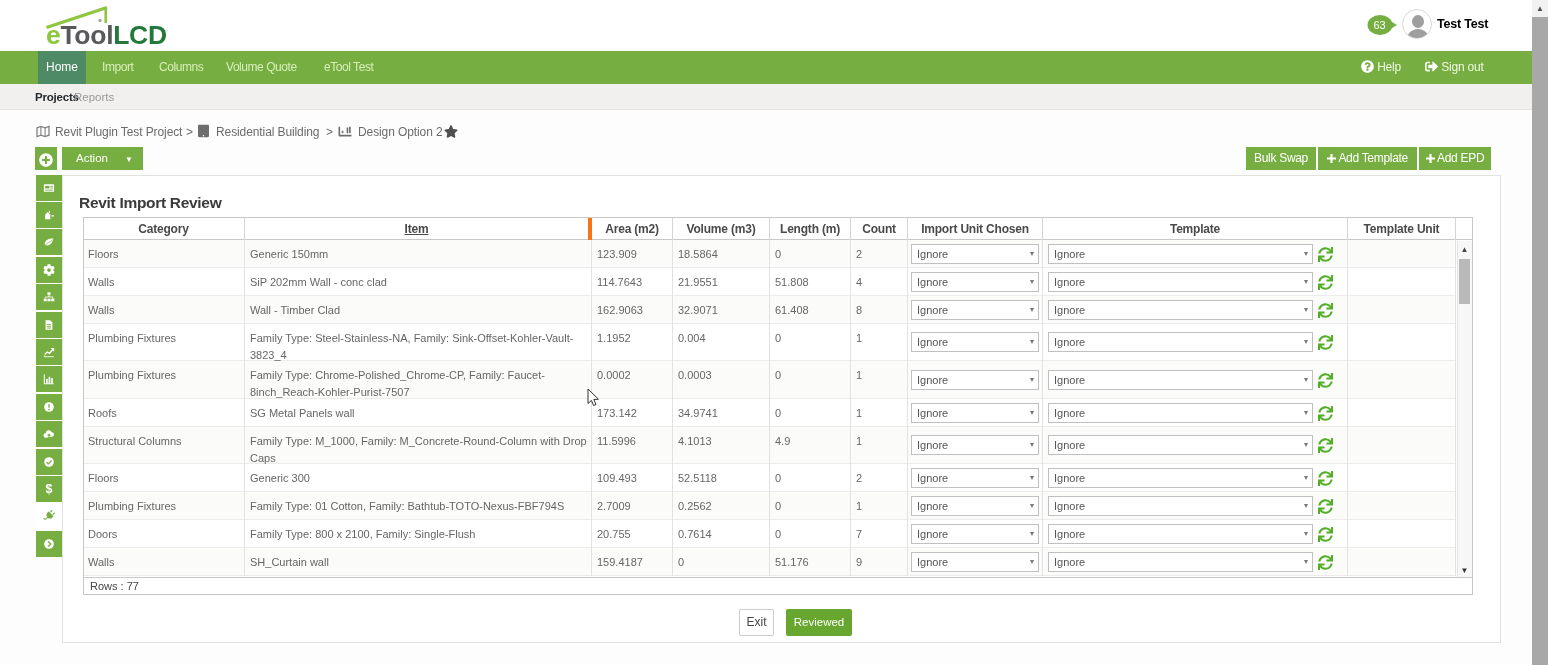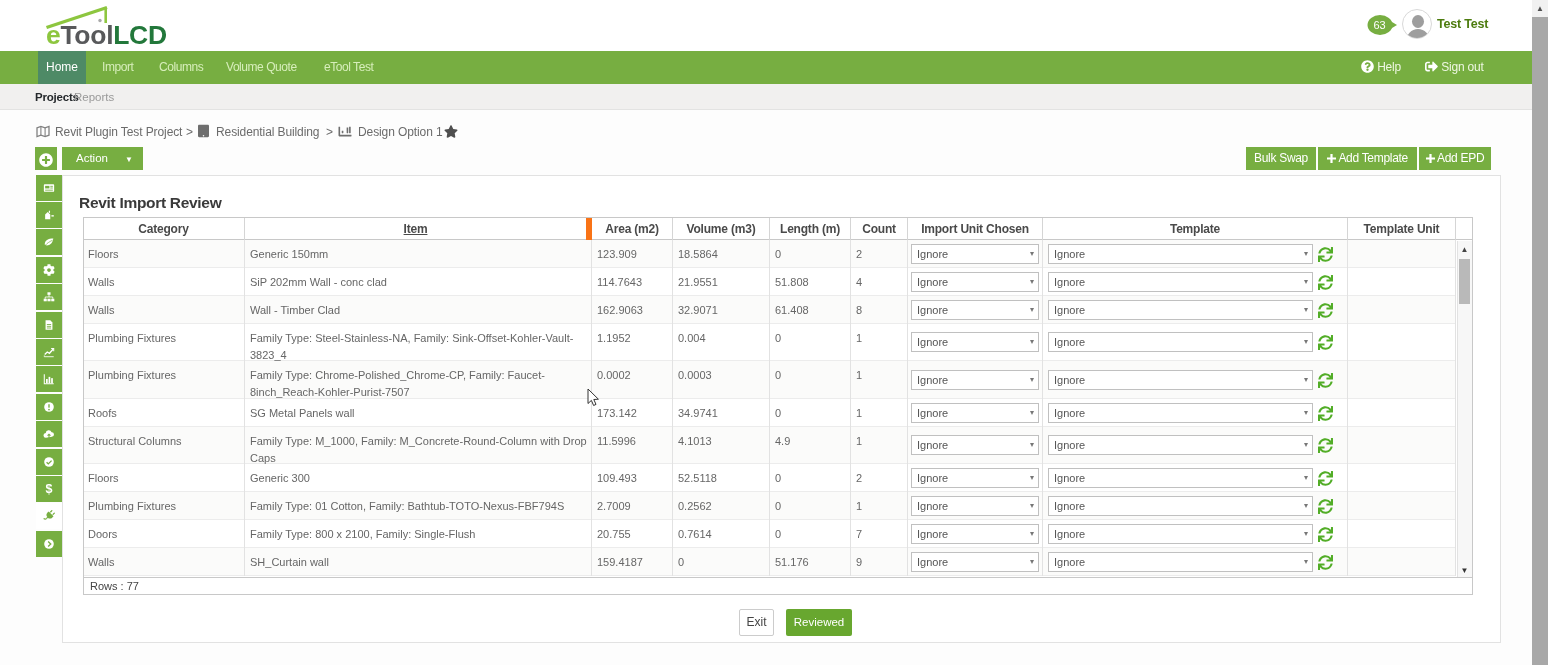--- a/index.html
+++ b/index.html
@@ -24,21 +24,21 @@
 
 <svg class="abs" style="left:1367px;top:14px;" width="31" height="22" viewBox="0 0 31 22">
   <ellipse cx="13" cy="11" rx="12.5" ry="10" fill="#77ae41"></ellipse>
   <path d="M20 5 L30 11 L20 17 Z" fill="#77ae41"></path>
   <text x="12.5" y="15" font-size="11" text-anchor="middle" fill="#ffffff">63</text>
 </svg>
 <div class="abs" style="left:1402px;top:9px;width:30px;height:30px;border-radius:50%;background:#fff;border:1px solid #d9d9d9;overflow:hidden;">
   <div class="abs" style="left:9px;top:5px;width:12px;height:13px;border-radius:50%;background:#9e9e9e;"></div>
   <div class="abs" style="left:3px;top:19px;width:24px;height:14px;border-radius:50% 50% 0 0 / 90% 90% 0 0;background:#9e9e9e;"></div>
 </div>
-<div class="abs" style="left:1437px;top:17px;color:#4d7c0f;font-size:12.5px;font-weight:bold;letter-spacing:-0.2px;">Test Test</div>
+<div class="abs" style="left:1437px;top:17px;color:#000000;font-size:12.5px;font-weight:bold;letter-spacing:-0.2px;">Test Test</div>
 
 <div class="abs green" style="left:0;top:51px;width:1532px;height:33px;"></div>
 <div class="abs" style="left:38px;top:51px;width:48px;height:33px;background:#4e8a66;color:#fff;font-size:12px;text-align:center;line-height:33px;">Home</div>
 <div class="nav" style="left:102px;">Import</div>
 <div class="nav" style="left:159px;">Columns</div>
 <div class="nav" style="left:226px;">Volume Quote</div>
 <div class="nav" style="left:324px;">eTool Test</div>
 <div class="nav" style="left:1361px;color:#eef7e2;letter-spacing:-0.2px;"><svg width="13" height="13" viewBox="0 0 512 512" style="vertical-align:-2px;">
       <path fill="#ffffff" d="M504 256c0 136.997-111.043 248-248 248S8 392.997 8 256C8 119.083 119.043 8 256 8s248 111.083 248 248zM262.655 90c-54.497 0-89.255 22.957-116.549 63.758-3.536 5.286-2.353 12.415 2.715 16.258l34.699 26.31c5.205 3.947 12.621 3.008 16.665-2.122 17.864-22.658 30.113-35.797 57.303-35.797 20.429 0 45.698 13.148 45.698 32.958 0 14.976-12.363 22.667-32.534 33.976C247.128 238.528 216 254.941 216 296v4c0 6.627 5.373 12 12 12h56c6.627 0 12-5.373 12-12v-1.333c0-28.462 83.186-29.647 83.186-106.667 0-58.002-60.165-102-116.531-102zM256 338c-25.365 0-46 20.635-46 46 0 25.364 20.635 46 46 46s46-20.636 46-46c0-25.365-20.635-46-46-46z"></path>
     </svg> Help</div>
@@ -58,21 +58,21 @@
 <div class="bc" style="left:55px;">Revit Plugin Test Project</div>
 <div class="bc" style="left:186px;">&gt;</div>
 <svg class="abs" style="left:198px;top:124px;" width="11" height="14" viewBox="0 0 448 512">
     <path fill="#6e6e6e" d="M400 0H48C21.5 0 0 21.5 0 48v416c0 26.5 21.5 48 48 48h352c26.5 0 48-21.5 48-48V48c0-26.5-21.5-48-48-48zM224 480c-17.7 0-32-14.3-32-32s14.3-32 32-32 32 14.3 32 32-14.3 32-32 32z"></path>
   </svg>
 <div class="bc" style="left:216px;">Residential Building</div>
 <div class="bc" style="left:326px;">&gt;</div>
 <svg class="abs" style="left:338px;top:125px;" width="14" height="13" viewBox="0 0 512 512">
     <path fill="#6e6e6e" d="M332.8 320h38.4c6.4 0 12.8-6.4 12.8-12.8V172.8c0-6.4-6.4-12.8-12.8-12.8h-38.4c-6.4 0-12.8 6.4-12.8 12.8v134.4c0 6.4 6.4 12.8 12.8 12.8zm96 0h38.4c6.4 0 12.8-6.4 12.8-12.8V76.8c0-6.4-6.4-12.8-12.8-12.8h-38.4c-6.4 0-12.8 6.4-12.8 12.8v230.4c0 6.4 6.4 12.8 12.8 12.8zm-288 0h38.4c6.4 0 12.8-6.4 12.8-12.8v-70.4c0-6.4-6.4-12.8-12.8-12.8h-38.4c-6.4 0-12.8 6.4-12.8 12.8v70.4c0 6.4 6.4 12.8 12.8 12.8zm192 0h38.4c6.4 0 12.8-6.4 12.8-12.8V108.8c0-6.4-6.4-12.8-12.8-12.8h-38.4c-6.4 0-12.8 6.4-12.8 12.8v198.4c0 6.4 6.4 12.8 12.8 12.8zM496 384H64V80c0-8.84-7.16-16-16-16H16C7.16 64 0 71.16 0 80v336c0 17.67 14.33 32 32 32h464c8.84 0 16-7.16 16-16v-32c0-8.84-7.16-16-16-16z"></path>
   </svg>
-<div class="bc" style="left:358px;">Design Option 1</div>
+<div class="bc" style="left:358px;">Design Option 2</div>
 <svg class="abs" style="left:444px;top:125px;" width="14" height="13" viewBox="0 0 576 512">
     <path fill="#4f4f4f" d="M259.3 17.8L194 150.2 47.9 171.5c-26.2 3.8-36.7 36.1-17.7 54.6l105.7 103-25 145.5c-4.5 26.3 23.2 46 46.4 33.7L288 439.6l130.7 68.7c23.2 12.2 50.9-7.4 46.4-33.7l-25-145.5 105.7-103c19-18.5 8.5-50.8-17.7-54.6L382 150.2 316.7 17.8c-11.7-23.6-45.6-23.9-57.4 0z"></path>
   </svg>
 
 <div class="abs green" style="left:35px;top:147px;width:22px;height:23px;text-align:center;line-height:23px;"><svg width="14" height="14" viewBox="0 0 512 512" style="vertical-align:-3px;">
       <path fill="#ffffff" d="M256 8C119 8 8 119 8 256s111 248 248 248 248-111 248-248S393 8 256 8zm144 276c0 6.6-5.4 12-12 12h-92v92c0 6.6-5.4 12-12 12h-56c-6.6 0-12-5.4-12-12v-92h-92c-6.6 0-12-5.4-12-12v-56c0-6.6 5.4-12 12-12h92v-92c0-6.6 5.4-12 12-12h56c6.6 0 12 5.4 12 12v92h92c6.6 0 12 5.4 12 12v56z"></path>
     </svg></div>
 <div class="abs green" style="left:62px;top:147px;width:81px;height:23px;color:#fff;font-size:11.5px;line-height:23px;">
   <span style="margin-left:14px;">Action</span><span style="position:absolute;right:10px;top:1px;font-size:8px;">▼</span>
 </div>
@@ -182,21 +182,21 @@
 <div class="abs" style="left:36px;top:531px;width:26px;height:26px;background:#77ae41;display:flex;align-items:center;justify-content:center;">
     <svg width="12" height="12" viewBox="0 0 14 14">
       <circle cx="7" cy="7" r="5.6" fill="#ffffff"></circle>
       <path d="M6 4.2 L9 7 L6 9.8" stroke="#77ae41" stroke-width="1.6" fill="none"></path>
     </svg>
   </div>
 
 <div class="abs" style="left:83px;top:217px;width:1390px;height:378px;border:1px solid #c8c8c8;background:#fff;"></div>
 <div class="abs" style="left:84px;top:218px;width:1388px;height:22px;background:#fff;border-bottom:1px solid #c8c8c8;"></div>
 <div class="abs" style="left:83px;top:218px;width:162px;height:22px;line-height:22px;text-align:center;font-size:12px;letter-spacing:-0.2px;font-weight:bold;color:#4a4a4a;border-right:1px solid #d5d5d5;">Category</div>
-<div class="abs" style="left:245px;top:218px;width:347px;height:22px;line-height:22px;text-align:center;font-size:12px;letter-spacing:-0.2px;font-weight:bold;color:#4a4a4a;border-right:6px solid #f97316;text-decoration:underline;">Item</div>
+<div class="abs" style="left:245px;top:218px;width:347px;height:22px;line-height:22px;text-align:center;font-size:12px;letter-spacing:-0.2px;font-weight:bold;color:#4a4a4a;border-right:4px solid #f97316;text-decoration:underline;">Item</div>
 <div class="abs" style="left:592px;top:218px;width:81px;height:22px;line-height:22px;text-align:center;font-size:12px;letter-spacing:-0.2px;font-weight:bold;color:#4a4a4a;border-right:1px solid #d5d5d5;">Area (m2)</div>
 <div class="abs" style="left:673px;top:218px;width:97px;height:22px;line-height:22px;text-align:center;font-size:12px;letter-spacing:-0.2px;font-weight:bold;color:#4a4a4a;border-right:1px solid #d5d5d5;">Volume (m3)</div>
 <div class="abs" style="left:770px;top:218px;width:81px;height:22px;line-height:22px;text-align:center;font-size:12px;letter-spacing:-0.2px;font-weight:bold;color:#4a4a4a;border-right:1px solid #d5d5d5;">Length (m)</div>
 <div class="abs" style="left:851px;top:218px;width:57px;height:22px;line-height:22px;text-align:center;font-size:12px;letter-spacing:-0.2px;font-weight:bold;color:#4a4a4a;border-right:1px solid #d5d5d5;">Count</div>
 <div class="abs" style="left:908px;top:218px;width:135px;height:22px;line-height:22px;text-align:center;font-size:12px;letter-spacing:-0.2px;font-weight:bold;color:#4a4a4a;border-right:1px solid #d5d5d5;">Import Unit Chosen</div>
 <div class="abs" style="left:1043px;top:218px;width:305px;height:22px;line-height:22px;text-align:center;font-size:12px;letter-spacing:-0.2px;font-weight:bold;color:#4a4a4a;border-right:1px solid #d5d5d5;">Template</div>
 <div class="abs" style="left:1348px;top:218px;width:108px;height:22px;line-height:22px;text-align:center;font-size:12px;letter-spacing:-0.2px;font-weight:bold;color:#4a4a4a;border-right:1px solid #d5d5d5;">Template Unit</div>
 <div class="abs" style="left:84px;top:240px;width:1372px;height:28px;background:#fbfbfa;border-bottom:1px solid #ececec;"></div>
 <div class="abs" style="left:84px;top:240px;width:161px;height:28px;border-right:1px solid #e2e2e2;"></div>
 <div class="abs" style="left:88px;top:246px;font-size:11px;color:#666;line-height:17px;white-space:nowrap;">Floors</div>

